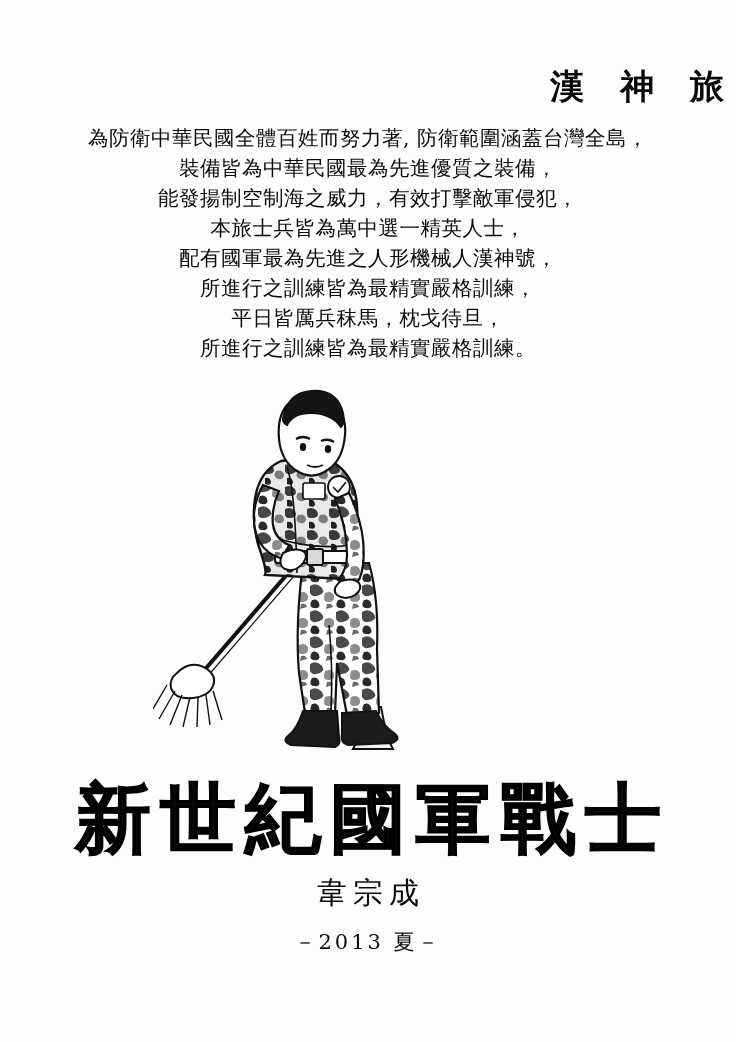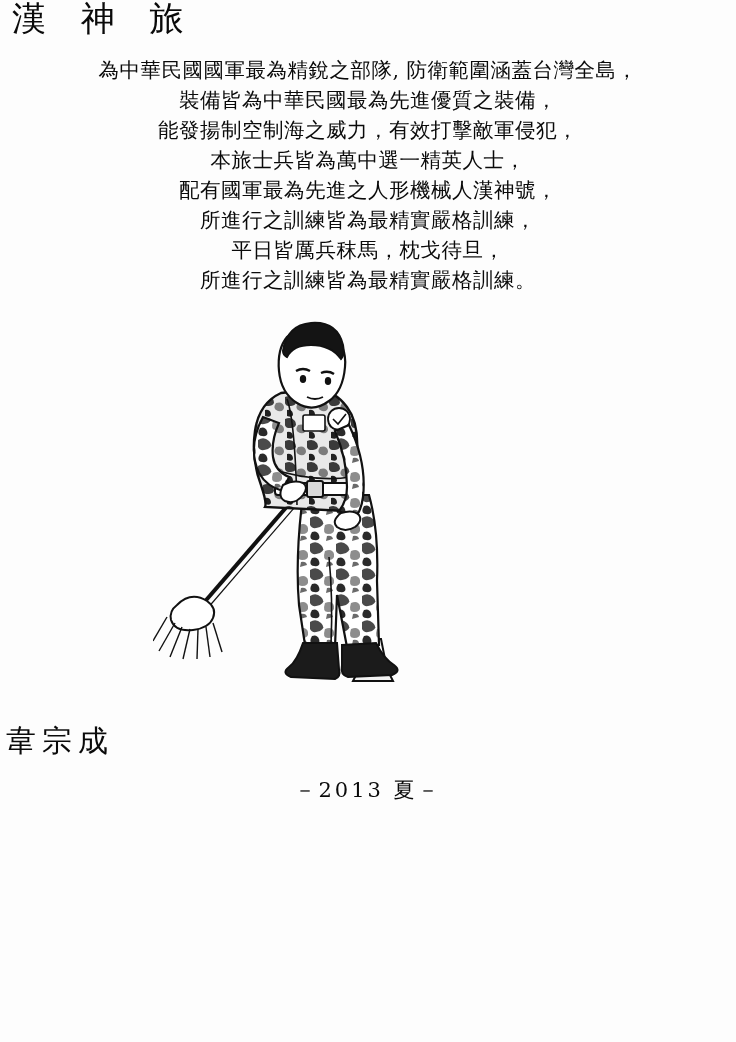--- a/index.html
+++ b/index.html
@@ -17,24 +17,25 @@
   }
   .page {
     position: relative;
     width: 736px;
     height: 1042px;
     background: #fdfdfd;
   }
 
   
   .unit-title {
-    text-align: left;
+    text-align: right;
     font-size: 34px;
-    font-weight: normal;
+    font-weight: bold;
     letter-spacing: 12px;
+    padding-top: 68px;
     line-height: 1.1;
     text-indent: 12px;
   }
 
   
   .desc-block {
     margin: 18px auto 0 auto;
     width: 620px;
     text-align: center;
   }
@@ -63,41 +64,42 @@
     font-size: 76px;
     font-weight: bold;
     letter-spacing: 9px;
     text-indent: 9px;
     line-height: 1.05;
     margin-top: 4px;
     font-family: "DejaVu Serif", "Liberation Serif", serif;
     -webkit-text-stroke: 1.2px #000;
   }
   .author {
+    text-align: center;
     font-size: 30px;
     letter-spacing: 6px;
     text-indent: 6px;
     margin-top: 14px;
   }
   .date-line {
     text-align: center;
     font-size: 21px;
     letter-spacing: 3px;
     margin-top: 14px;
   }
 </style>
 </head>
 <body>
 
 <div class="page">
 
   <div class="unit-title">漢 神 旅</div>
 
   <div class="desc-block">
-    <div class="desc-line">為中華民國國軍最為精銳之部隊, 防衛範圍涵蓋台灣全島，</div>
+    <div class="desc-line">為防衛中華民國全體百姓而努力著, 防衛範圍涵蓋台灣全島，</div>
     <div class="desc-line">裝備皆為中華民國最為先進優質之裝備，</div>
     <div class="desc-line">能發揚制空制海之威力，有效打擊敵軍侵犯，</div>
     <div class="desc-line">本旅士兵皆為萬中選一精英人士，</div>
     <div class="desc-line">配有國軍最為先進之人形機械人漢神號，</div>
     <div class="desc-line">所進行之訓練皆為最精實嚴格訓練，</div>
     <div class="desc-line">平日皆厲兵秣馬，枕戈待旦，</div>
     <div class="desc-line">所進行之訓練皆為最精實嚴格訓練。</div>
   </div>
 
   <div class="art-wrap">
@@ -174,18 +176,19 @@
         <path d="M130 44 q4 -26 28 -28 q26 -2 32 22 q2 10 -2 14 q-10 -14 -30 -14 q-18 0 -24 12 q-4 -2 -4 -6 z" fill="#141414" stroke="#111" stroke-width="2"></path>
         <path d="M143 64 q7 -4 14 0" stroke="#111" stroke-width="2.4" fill="none"></path>
         <path d="M168 66 q7 -3 13 1" stroke="#111" stroke-width="2.4" fill="none"></path>
         <ellipse cx="150" cy="72" rx="3.2" ry="4" fill="#111"></ellipse>
         <ellipse cx="175" cy="74" rx="3.2" ry="4" fill="#111"></ellipse>
         <path d="M154 90 q8 4 16 0" stroke="#111" stroke-width="1.8" fill="none"></path>
       </g>
     </svg>
   </div>
 
+  <div class="main-title">新世紀國軍戰士</div>
 
   <div class="author">韋宗成</div>
 
   <div class="date-line">－2013 夏－</div>
 
 </div>
 
 </body></html>

